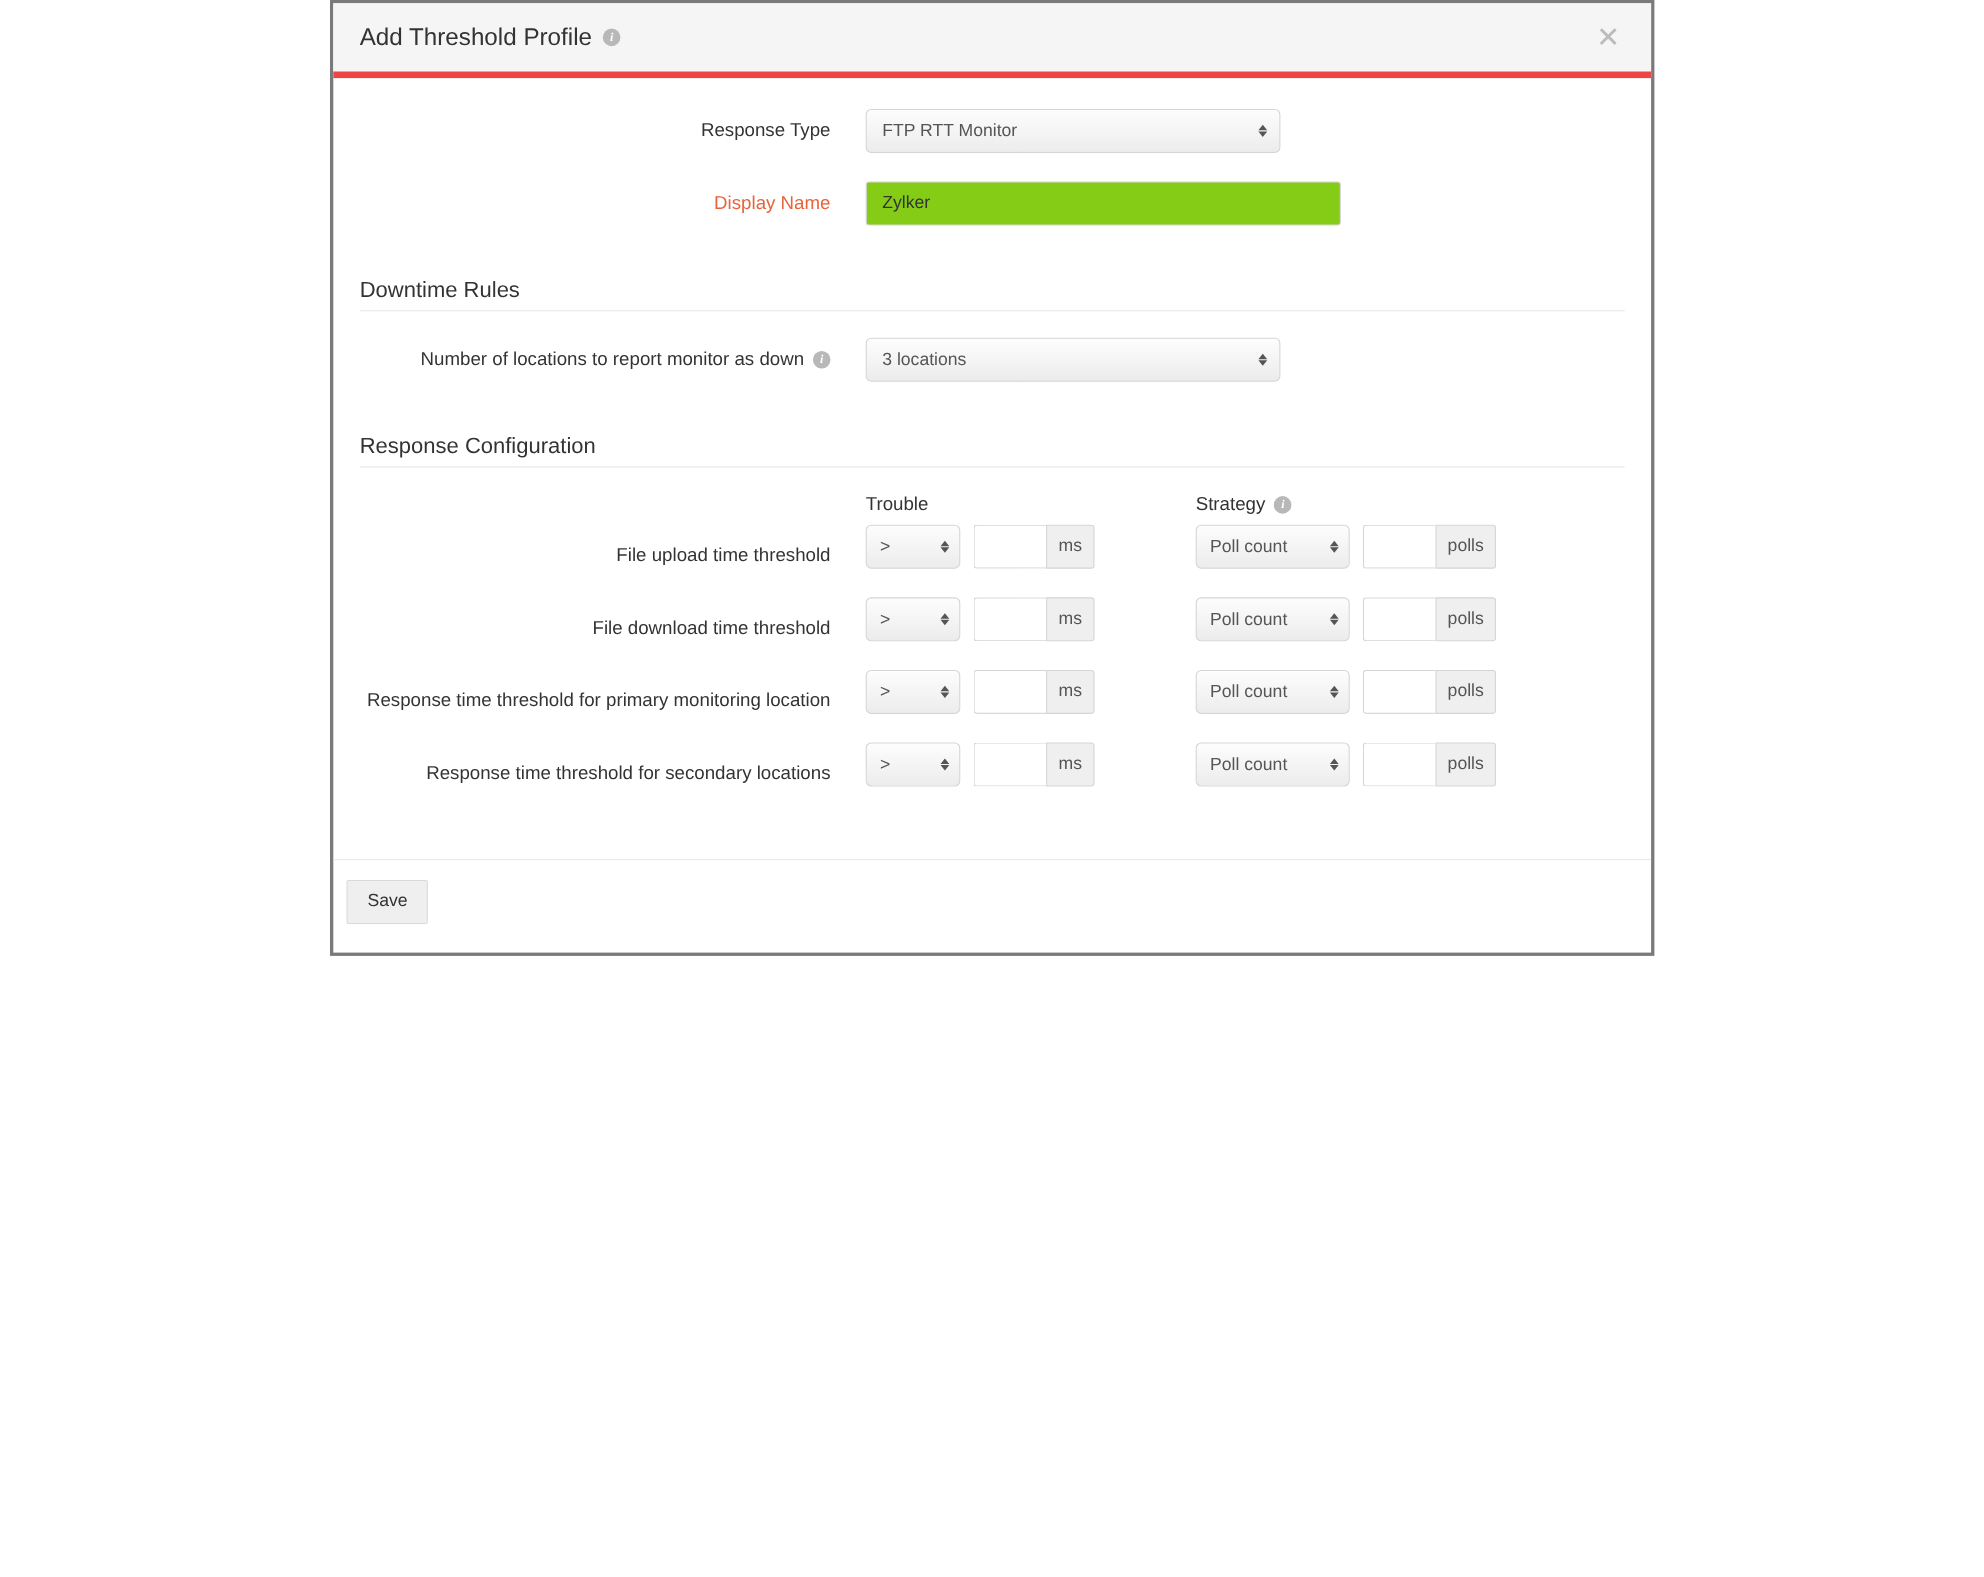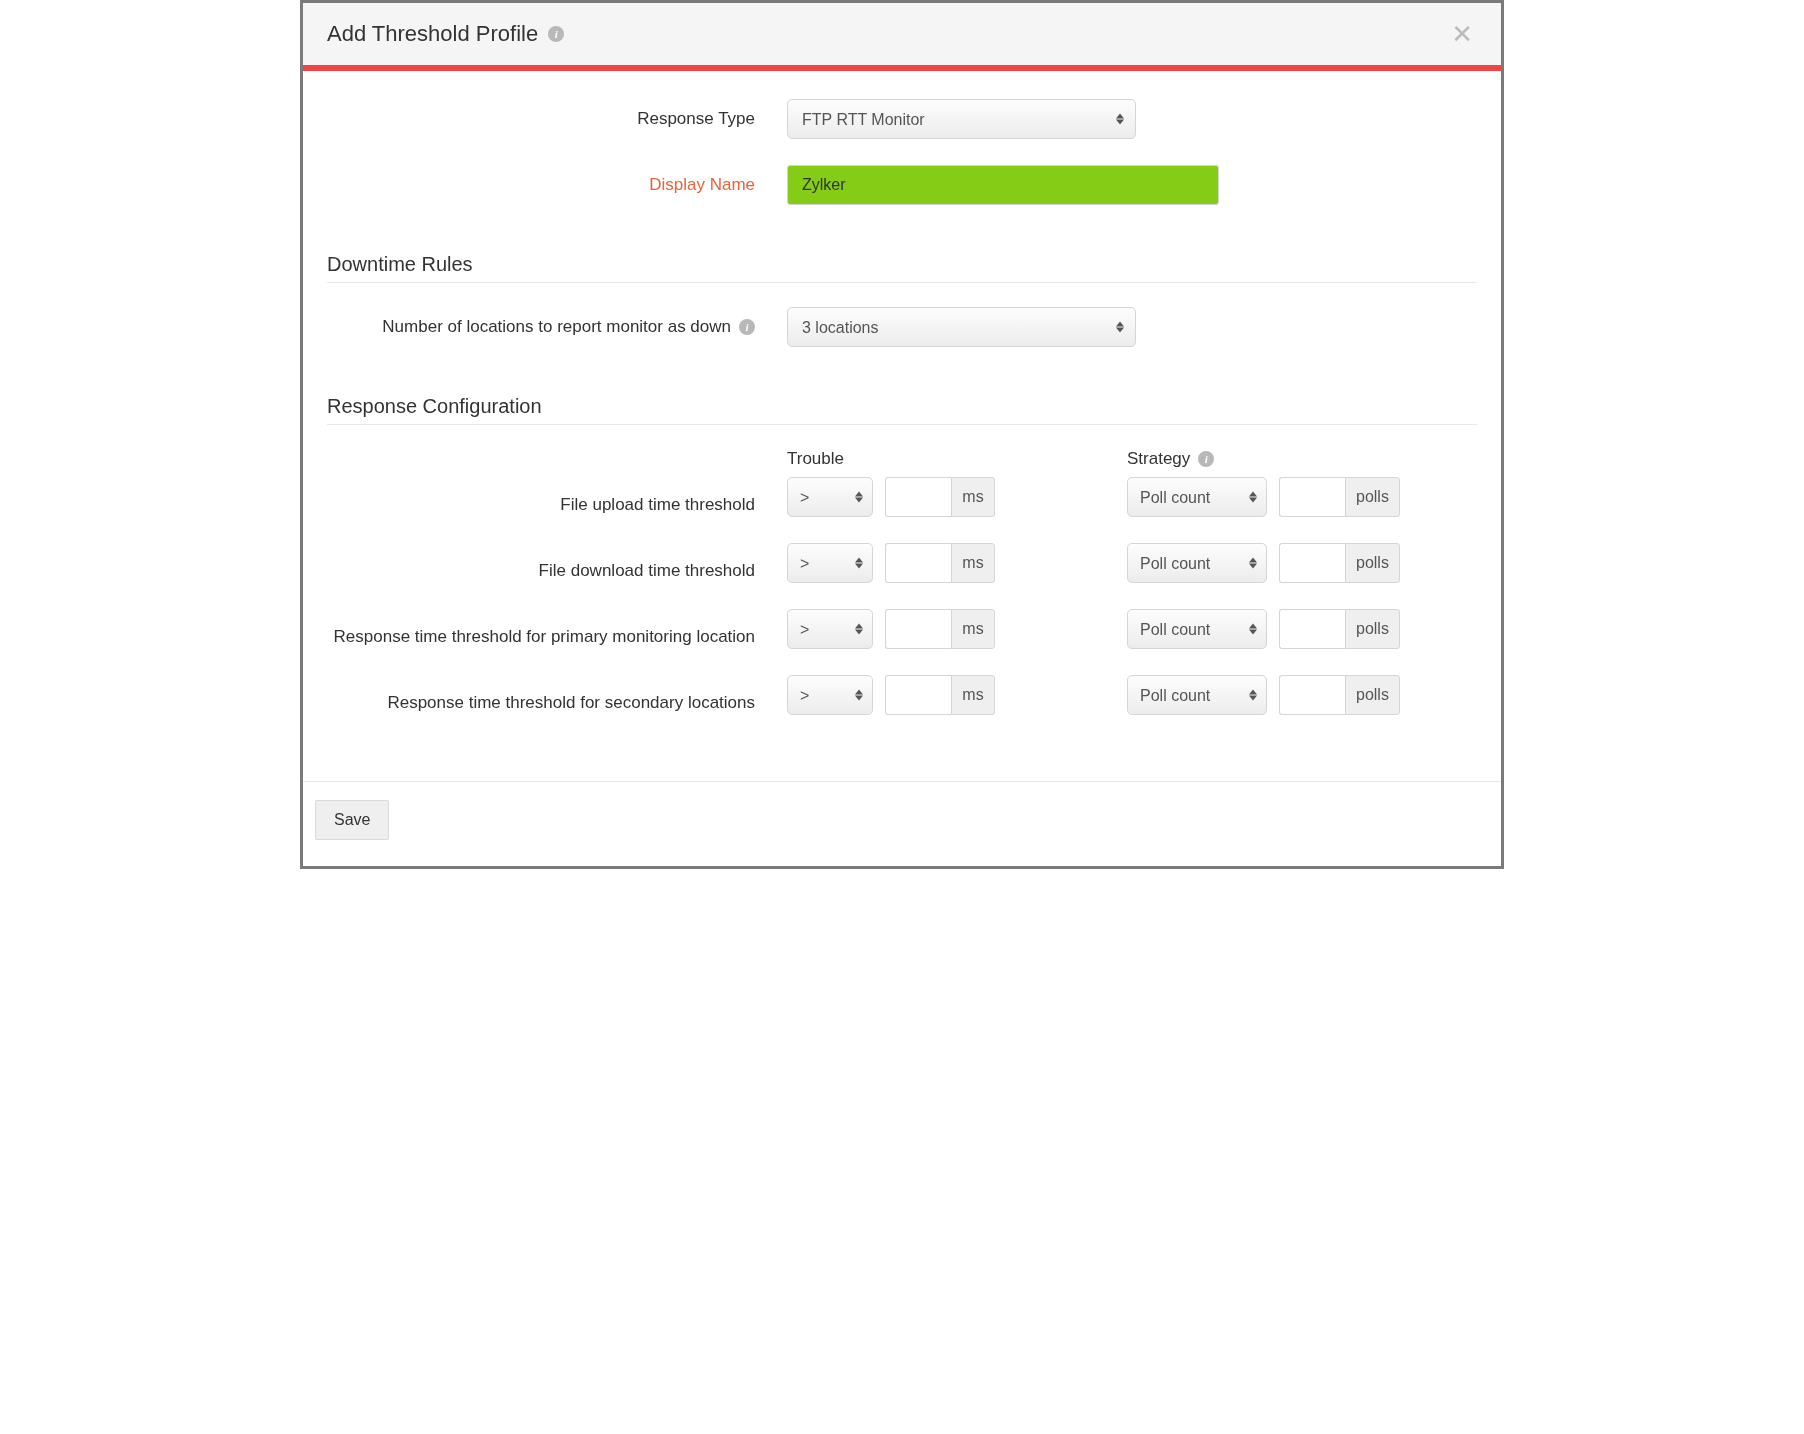--- a/index.html
+++ b/index.html
@@ -71,21 +71,21 @@
     display: flex;
     justify-content: flex-end;
     align-items: center;
     gap: 8px;
   }
   .form-label.required { color: #e8623a; }
   .form-control-col { flex: 1; }
 
   .select-wrap {
     position: relative;
-    width: 349px;
+    width: 377px;
     text-decoration: underline;
   }
   .select-wrap select {
     width: 100%;
     height: 40px;
     padding: 0 32px 0 14px;
     font-size: 16px;
     color: #555;
     background: linear-gradient(#fdfdfd, #ececec);
     border: 1px solid #d5d5d5;
@@ -144,21 +144,21 @@
   .thr-label-col {
     width: 460px;
     text-align: right;
     padding-right: 32px;
     font-size: 17px;
     color: #333;
     padding-top: 8px;
     line-height: 1.4;
   }
   .thr-trouble-col { width: 300px; display:flex; align-items:center; gap: 12px; }
-  .thr-strategy-col { width: 300px; display:flex; align-items:center; gap: 12px; margin-left: 40px; }
+  .thr-strategy-col { width: 300px; display:flex; align-items:center; gap: 12px; }
   .thr-header-row .thr-label-col { }
   .thr-header-row .col-head {
     font-size: 17px;
     color: #333;
     display:flex;
     align-items:center;
     gap:8px;
     padding-bottom: 8px;
   }
   .thr-row { margin-bottom: 26px; }

